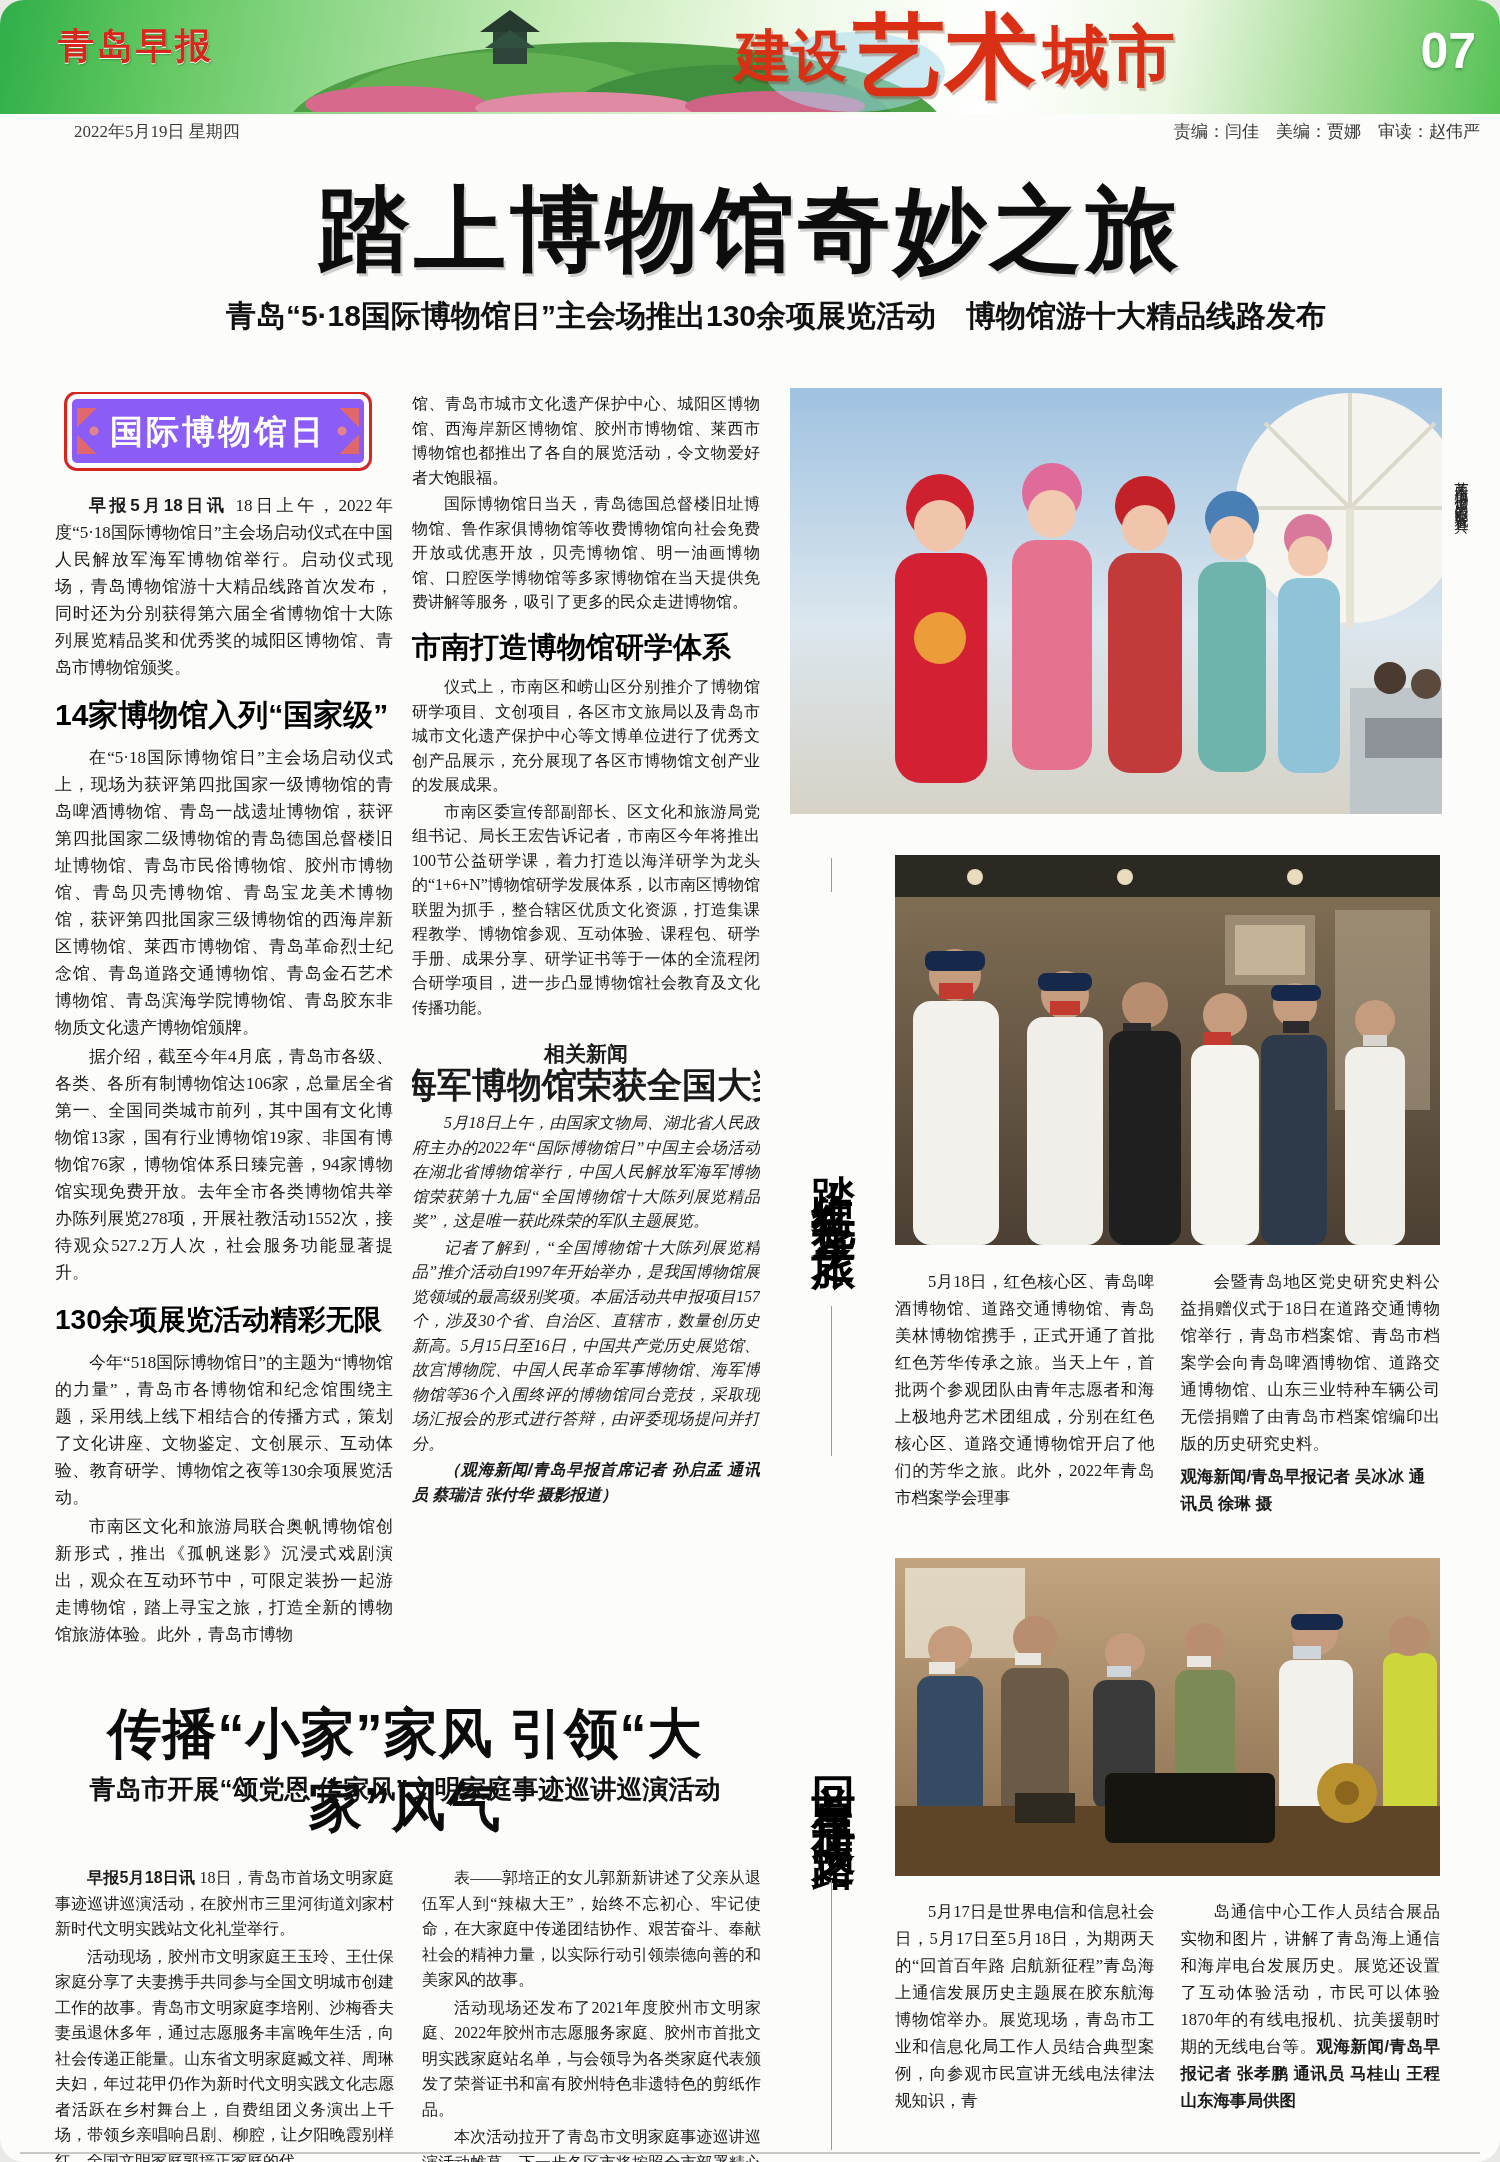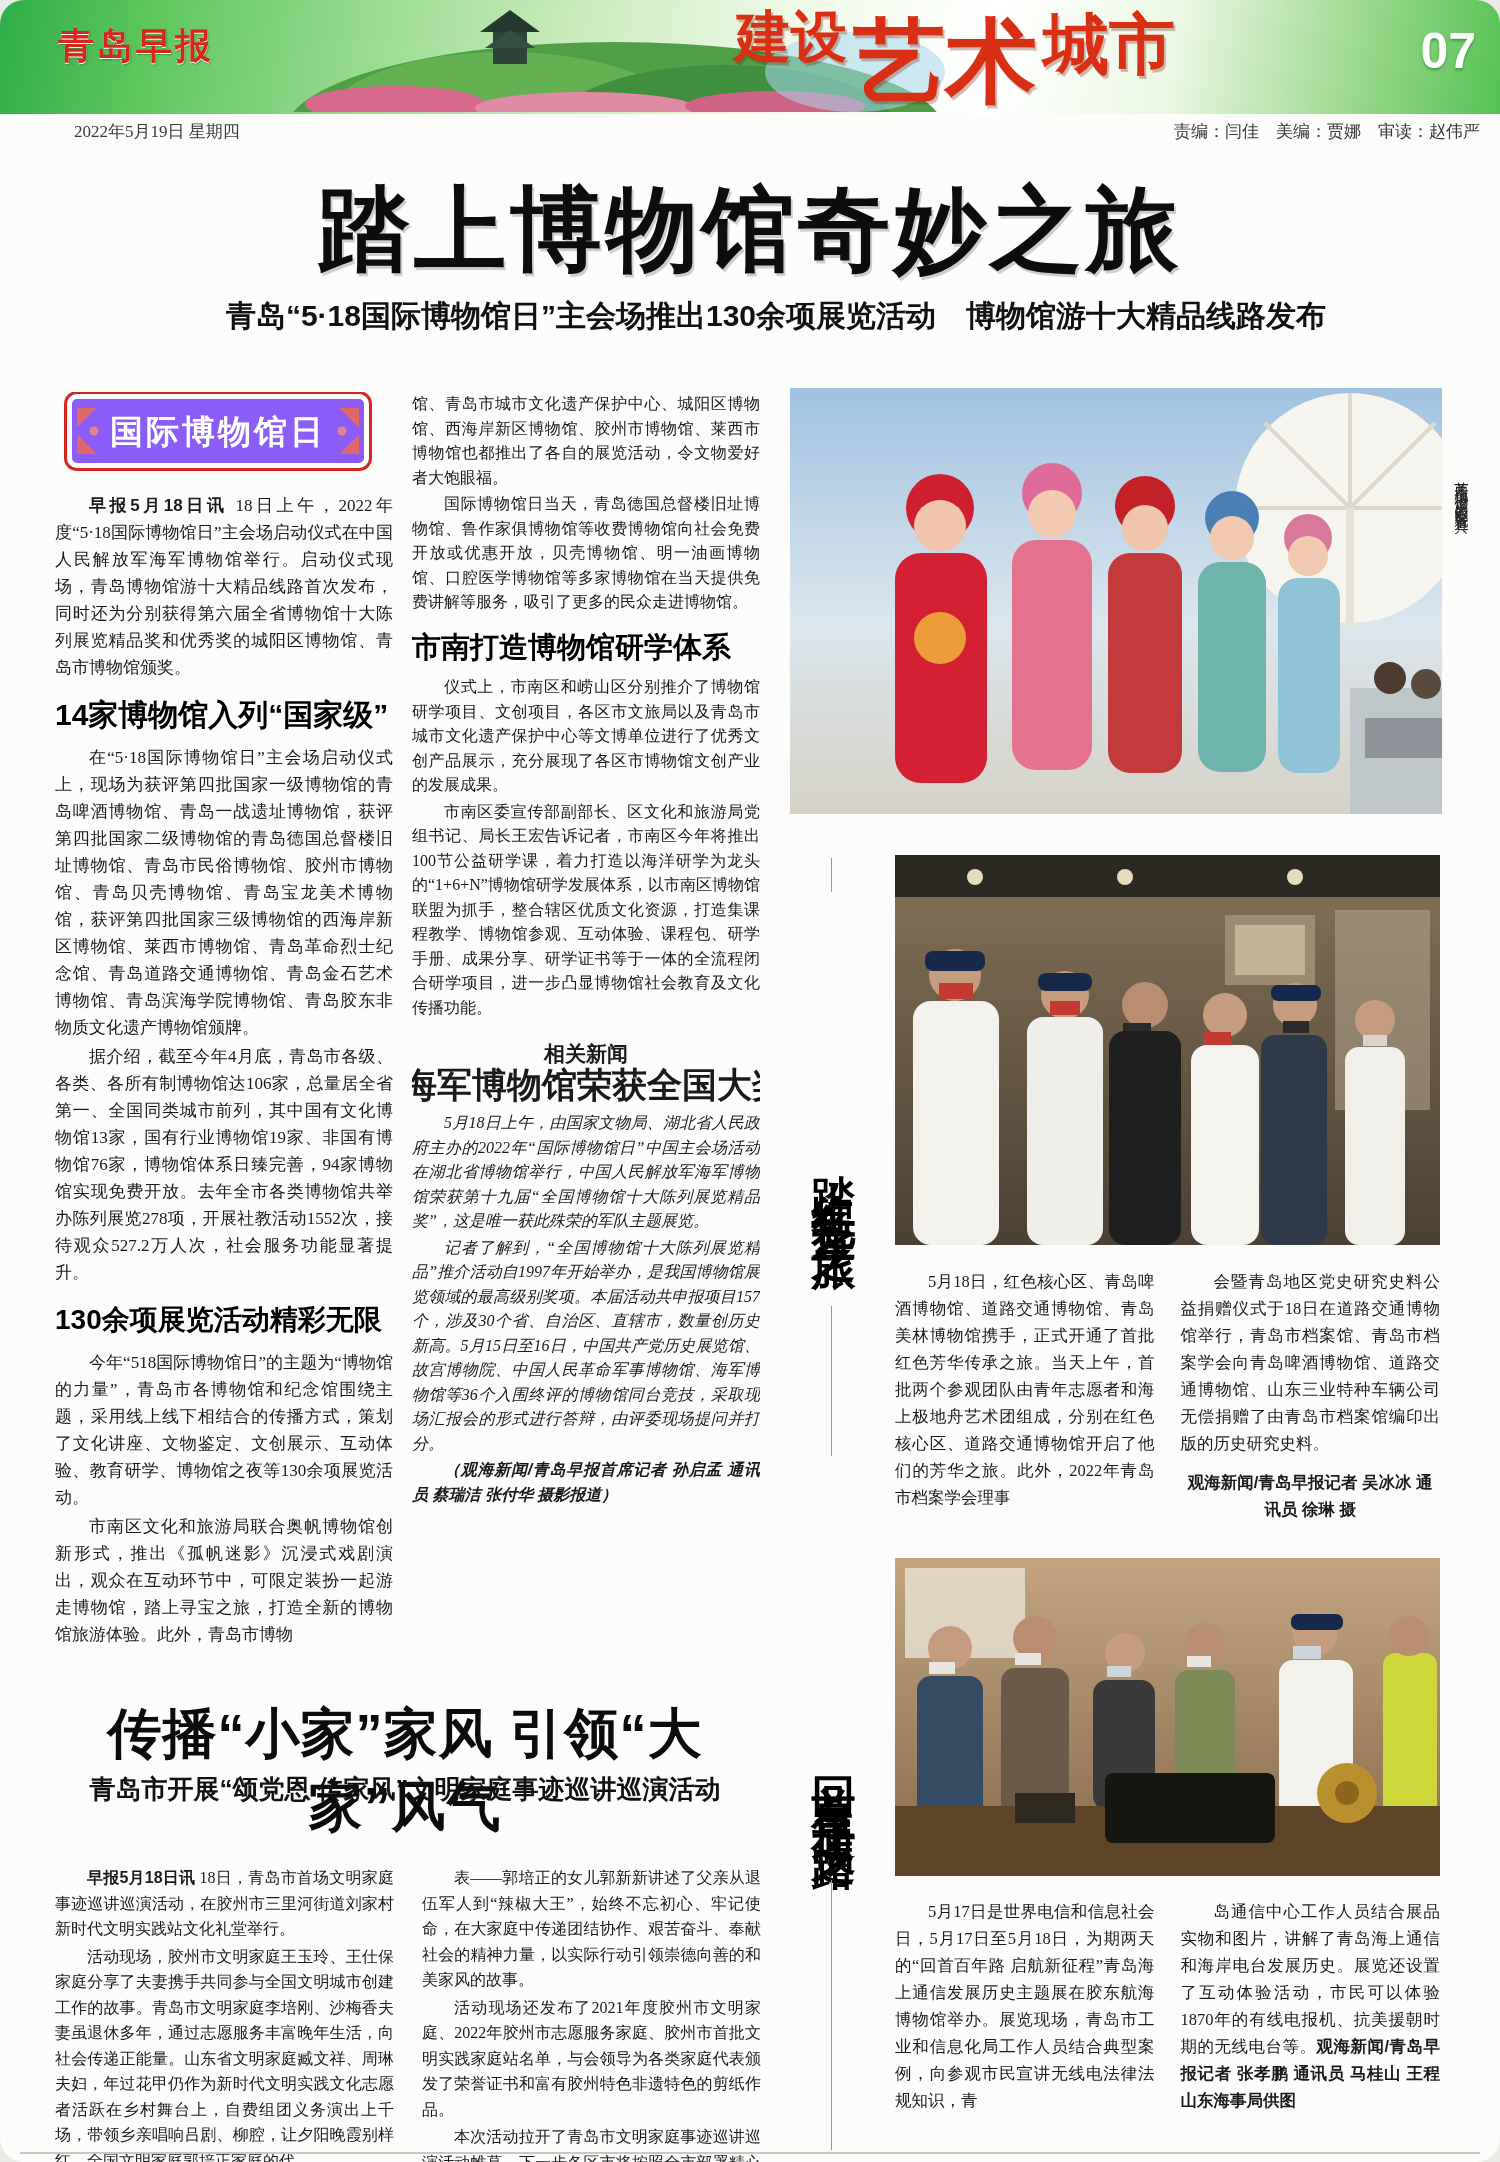--- a/index.html
+++ b/index.html
@@ -6,21 +6,21 @@
   .page{position:relative;width:1500px;height:2162px;background:#fcfcfa;overflow:hidden;
         font-family:"Liberation Serif","DejaVu Serif",serif;color:#1a1a1a;border-radius:24px;}
 
   
   .band{position:absolute;left:0;top:0;width:1500px;height:114px;
         background:linear-gradient(100deg,#2fae49 0%,#5ec65e 10%,#8ed788 22%,#c9ecba 38%,
                    #eef9e6 52%,#ffffff 66%,#eaf7e2 78%,#9bd98d 90%,#55c155 100%);}
   .masthead{position:absolute;left:58px;top:22px;font-family:"Liberation Sans",sans-serif;
         font-weight:900;font-size:36px;color:#d8261c;letter-spacing:3px;
         text-shadow:0 1px 0 #fff,1px 2px 2px rgba(0,90,20,.35);}
-  .banner{position:absolute;left:735px;top:0;height:114px;display:flex;align-items:flex-start;
+  .banner{position:absolute;left:735px;top:0;height:114px;display:flex;align-items:center;
         font-family:"Liberation Sans",sans-serif;font-weight:900;color:#d92f14;
         text-shadow:2px 3px 1px rgba(110,25,5,.3);white-space:nowrap;}
   .banner .b1{font-size:56px;} .banner .b2{font-size:92px;margin:0 6px;} .banner .b3{font-size:66px;}
   .pagenum{position:absolute;right:24px;top:22px;font-family:"Liberation Sans",sans-serif;
         font-weight:900;font-size:50px;color:#ffffff;text-shadow:0 2px 3px rgba(0,80,20,.4);}
   .landscape{position:absolute;left:255px;top:2px;}
 
   
   .daterow{position:absolute;left:16px;top:120px;width:1500px;height:28px;font-size:17px;color:#3a3a3a;}
   .daterow .d{position:absolute;left:58px;}
@@ -68,21 +68,21 @@
   .vcap{position:absolute;left:1452px;top:470px;height:430px;writing-mode:vertical-rl;
         font-size:14px;letter-spacing:3px;color:#222;}
 
   .vhead{position:absolute;width:64px;font-family:"Liberation Sans",sans-serif;font-weight:900;
          font-size:44px;writing-mode:vertical-rl;letter-spacing:10px;color:#000;text-align:center;}
   .vrule{position:absolute;width:1px;background:#9a9a9a;left:831px;}
 
   .ph2{left:895px;top:855px;width:545px;height:390px;}
   .rt-text{position:absolute;left:895px;top:1268px;width:545px;height:276px;overflow:hidden;
            font-size:16.5px;line-height:27px;column-count:2;column-gap:26px;}
-  .rt-credit{text-indent:0;text-align:center;margin-top:12px;}
+  .rt-credit{text-indent:0;text-align:left;margin-top:6px;}
 
   .ph3{left:895px;top:1558px;width:545px;height:318px;}
   .tc-text{position:absolute;left:895px;top:1898px;width:545px;height:256px;overflow:hidden;
            font-size:16.5px;line-height:27px;column-count:2;column-gap:26px;}
 
   
   .famh1{position:absolute;left:40px;top:1698px;width:730px;text-align:center;
          font-family:"Liberation Sans",sans-serif;font-weight:900;font-size:54px;color:#0b0b0b;
          letter-spacing:1px;}
   .famh2{position:absolute;left:40px;top:1772px;width:730px;text-align:center;

